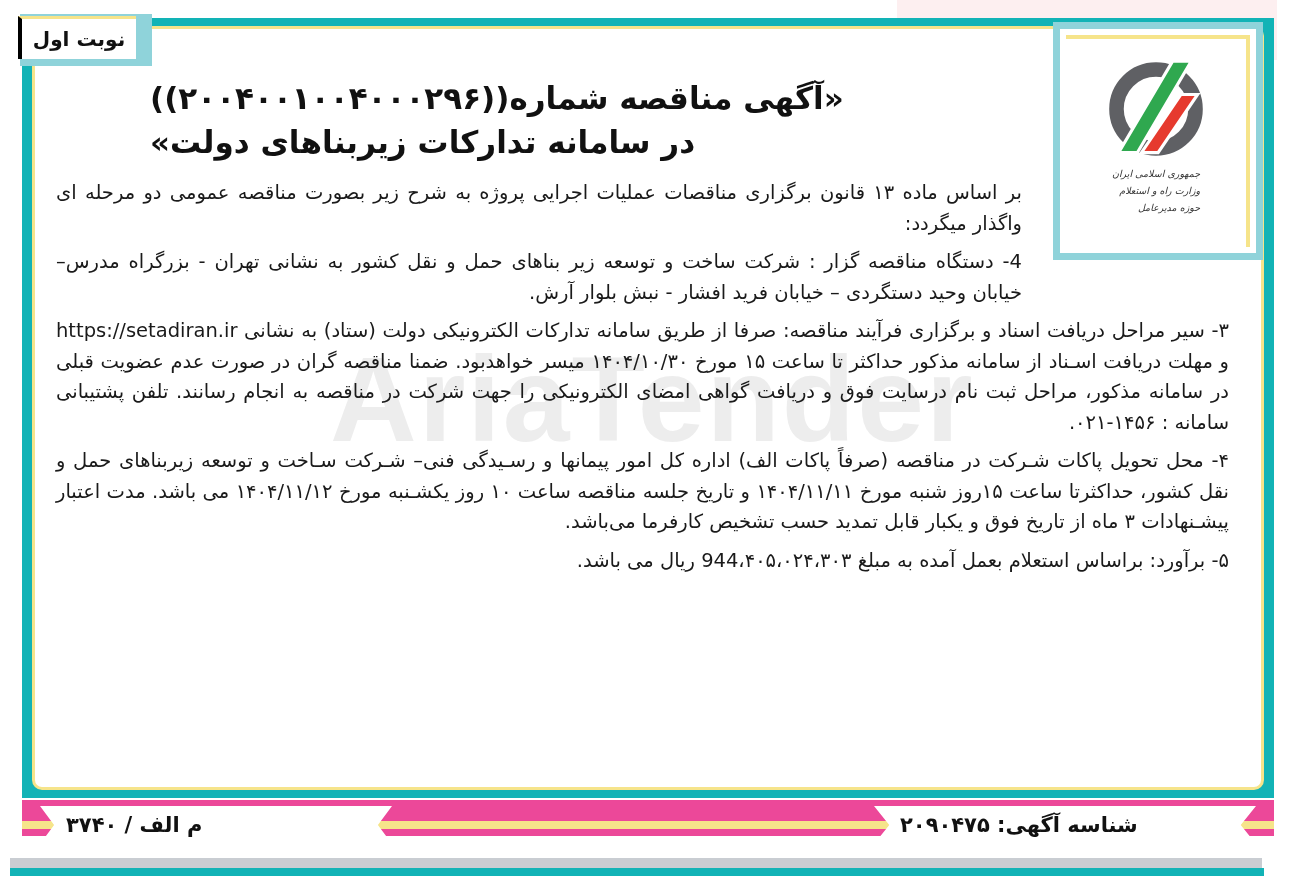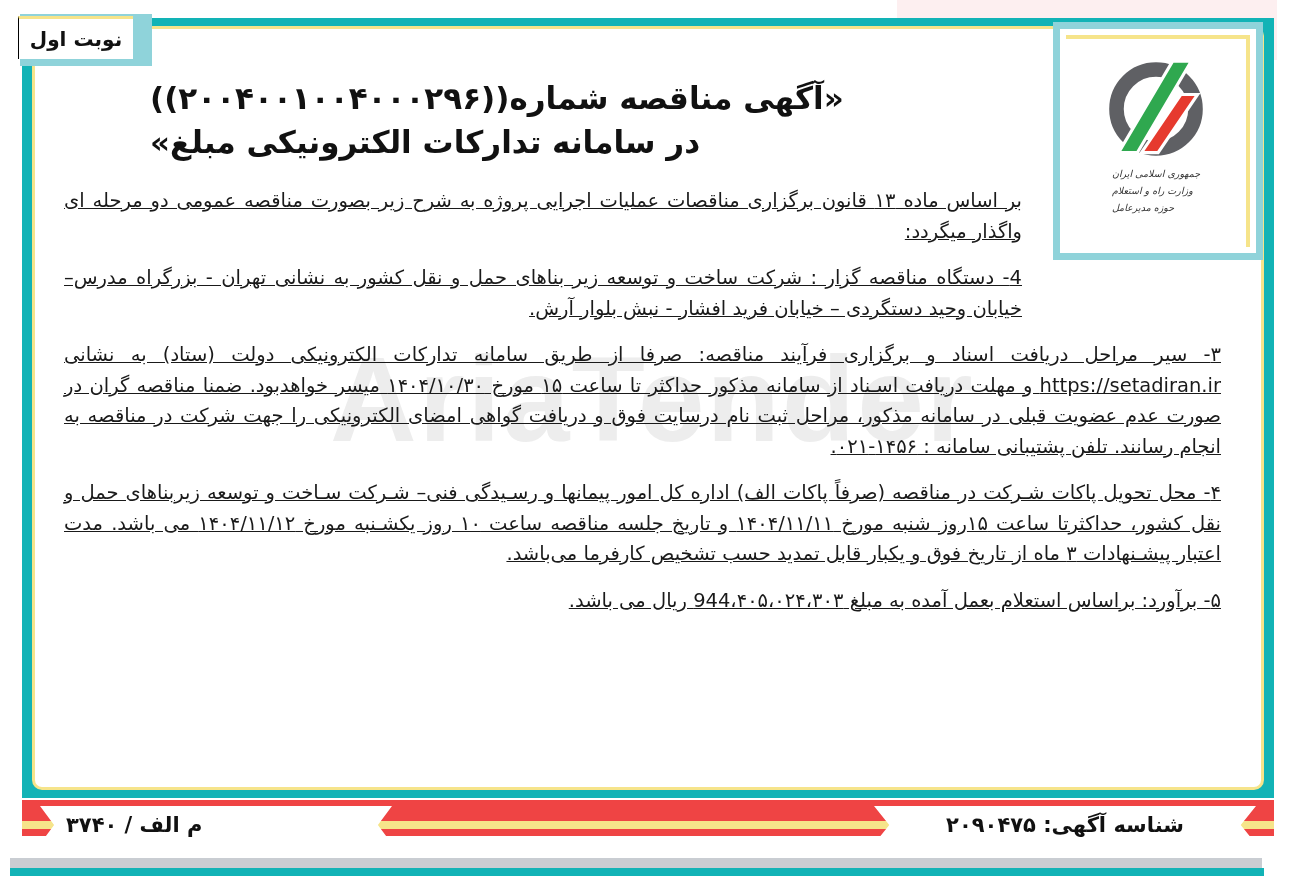--- a/index.html
+++ b/index.html
@@ -15,63 +15,63 @@
     .frame-inner {
       position: absolute; left: 10px; top: 8px; right: 10px; bottom: 8px;
       background: #fff; border: 3px solid #f6e48a; border-radius: 10px; box-sizing: border-box;
     }
     .round-badge {
       position: absolute; left: 20px; top: 14px; width: 132px; height: 52px;
       background: #8fd3da; z-index: 3;
     }
     .round-badge-inner {
       position: absolute; left: 18px; top: 16px; width: 114px; height: 40px; background: #fff;
-      border-left: 1px solid #000000; border-top: 3px solid #f6e48a;
+      border-left: 4px solid #000000; border-top: 3px solid #f6e48a;
       display: flex; align-items: center; justify-content: center;
       font-weight: bold; font-size: 20px; color: #111; direction: rtl; z-index: 4;
     }
     .logo-box {
       position: absolute; right: 34px; top: 22px; width: 210px; height: 238px;
       border: 7px solid #8fd3da; box-sizing: border-box; background: #fff; z-index: 2;
     }
     .logo-box .inner {
       position: absolute; left: 6px; top: 6px; right: 6px; bottom: 6px;
       border-top: 4px solid #f6e48a; border-right: 4px solid #f6e48a;
       display: flex; flex-direction: column; align-items: center; padding-top: 18px;
     }
-    .logo-text { direction: rtl; text-align: left; font-family: "DejaVu Serif", serif; font-size: 9.5px; color: #333; line-height: 17px; margin-top: 4px; font-style: italic; }
+    .logo-text { direction: rtl; text-align: right; font-family: "DejaVu Serif", serif; font-size: 9.5px; color: #333; line-height: 17px; margin-top: 4px; font-style: italic; }
     .title {
       position: absolute; left: 150px; right: 270px; top: 76px; text-align: left; direction: rtl;
       font-weight: bold; font-size: 31px; color: #111; line-height: 44px; z-index: 2;
     }
     .body-text {
       position: absolute; left: 48px; right: 60px; top: 170px;
       direction: rtl; text-align: justify; font-size: 19.5px; line-height: 30.5px; color: #1a1a1a; z-index: 2;
     }
-    .body-text p { margin: 16px; text-decoration: underline; }
+    .body-text p { margin: 8px; }
     .first-para { margin-right: 215px !important; }
     .watermark {
       position: absolute; left: 330px; top: 330px; font-size: 120px; font-weight: bold;
       color: #cccccc; opacity: 0.35; z-index: 1; font-family: "Liberation Sans", sans-serif; letter-spacing: 2px;
     }
     .footer {
-      position: absolute; left: 22px; top: 800px; width: 1252px; height: 36px; background: #ef4444;
+      position: absolute; left: 22px; top: 800px; width: 1252px; height: 36px; background: #ec4899;
     }
     .footer-shadow { position: absolute; left: 10px; top: 858px; width: 1252px; height: 10px; background: #c9cdd2; }
     .footer-stripe-l, .footer-stripe-r { position: absolute; height: 8px; background: #f6e48a; top: 21px; }
     .footer-stripe-l { left: 0; width: 60px; }
     .footer-stripe-r { right: 0; width: 60px; }
     .footer-mid-stripe { position: absolute; left: 345px; width: 640px; height: 8px; top: 21px; background: #f6e48a; }
     .ribbon {
       position: absolute; top: 6px; height: 38px; background: #fff; display: flex; align-items: center;
       direction: rtl; font-weight: bold; font-size: 21px; color: #111; padding: 0 26px;
       clip-path: polygon(0 0, 100% 0, 96% 50%, 100% 100%, 0 100%, 4% 50%);
     }
     .ribbon-left { left: 18px; width: 300px; justify-content: flex-end; }
-    .ribbon-right { right: 18px; width: 330px; justify-content: center; }
+    .ribbon-right { right: 18px; width: 330px; justify-content: flex-end; }
     .bottom-bar { position: absolute; left: 10px; top: 868px; width: 1254px; height: 8px; background: #12b3b6; }
   </style>
 </head>
 <body>
 
 <div class="bg-deco"></div>
 
 <div class="frame">
   <div class="frame-inner"></div>
 </div>
@@ -89,21 +89,21 @@
     <div class="logo-text">
       <div>جمهوری اسلامی ایران</div>
       <div>وزارت راه و استعلام</div>
       <div>حوزه مدیرعامل</div>
     </div>
   </div>
 </div>
 
 <div class="title">
   <div>«آگهی مناقصه شماره((۲۰۰۴۰۰۱۰۰۴۰۰۰۲۹۶))</div>
-  <div>در سامانه تدارکات الکترونیکی مبلغ»</div>
+  <div>در سامانه تدارکات زیربناهای دولت»</div>
 </div>
 
 <div class="watermark">AriaTender</div>
 
 <div class="body-text">
   <p class="first-para">بر اساس ماده ۱۳ قانون برگزاری مناقصات عملیات اجرایی پروژه به شرح زیر بصورت مناقصه عمومی دو مرحله ای واگذار میگردد:</p>
   <p class="first-para">4-  دستگاه مناقصه گزار : شرکت ساخت و توسعه زیر بناهای حمل و نقل کشور به نشانی تهران - بزرگراه مدرس– خیابان وحید دستگردی – خیابان فرید افشار - نبش بلوار آرش.</p>
   <p>۳-  سیر مراحل دریافت اسناد و برگزاری فرآیند مناقصه: صرفا از طریق سامانه تدارکات الکترونیکی دولت (ستاد) به نشانی https://setadiran.ir و مهلت دریافت اسـناد از سامانه مذکور حداکثر تا ساعت ۱۵ مورخ ۱۴۰۴/۱۰/۳۰ میسر خواهدبود. ضمنا مناقصه گران در صورت عدم عضویت قبلی در سامانه مذکور، مراحل ثبت نام درسایت فوق و دریافت گواهی امضای الکترونیکی را جهت شرکت در مناقصه به انجام رسانند. تلفن پشتیبانی سامانه : ۱۴۵۶-۰۲۱.</p>
   <p>۴- محل تحویل پاکات شـرکت در مناقصه (صرفاً پاکات الف) اداره کل امور پیمانها و رسـیدگی فنی– شـرکت سـاخت و توسعه زیربناهای حمل و نقل کشور، حداکثرتا ساعت ۱۵روز شنبه مورخ ۱۴۰۴/۱۱/۱۱ و تاریخ جلسه مناقصه ساعت ۱۰ روز یکشـنبه مورخ ۱۴۰۴/۱۱/۱۲ می باشد. مدت اعتبار پیشـنهادات ۳ ماه از تاریخ فوق و یکبار قابل تمدید حسب تشخیص کارفرما می‌باشد.</p>
   <p>۵- برآورد: براساس استعلام بعمل آمده به مبلغ 944،۴۰۵،۰۲۴،۳۰۳ ریال می باشد.</p>

